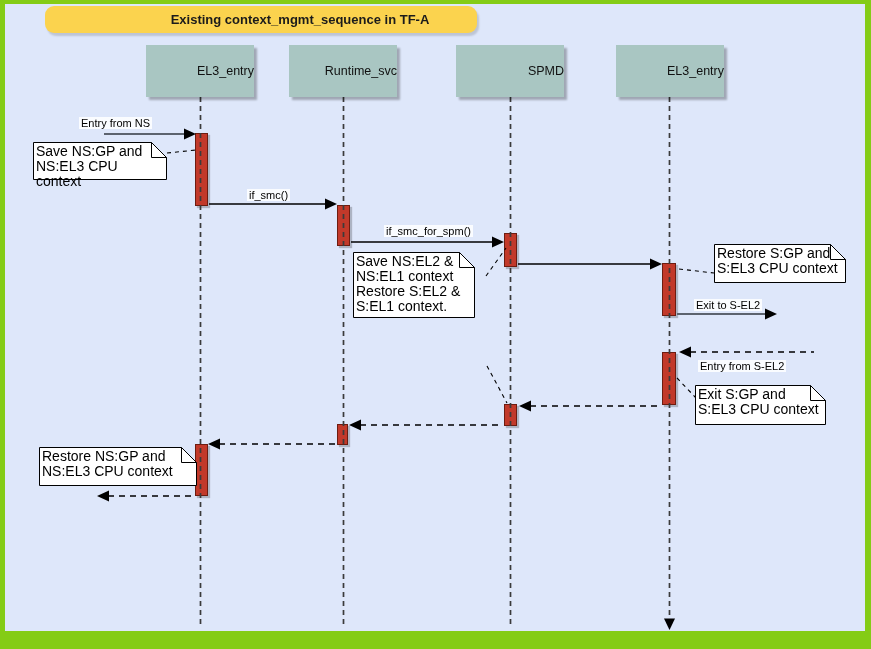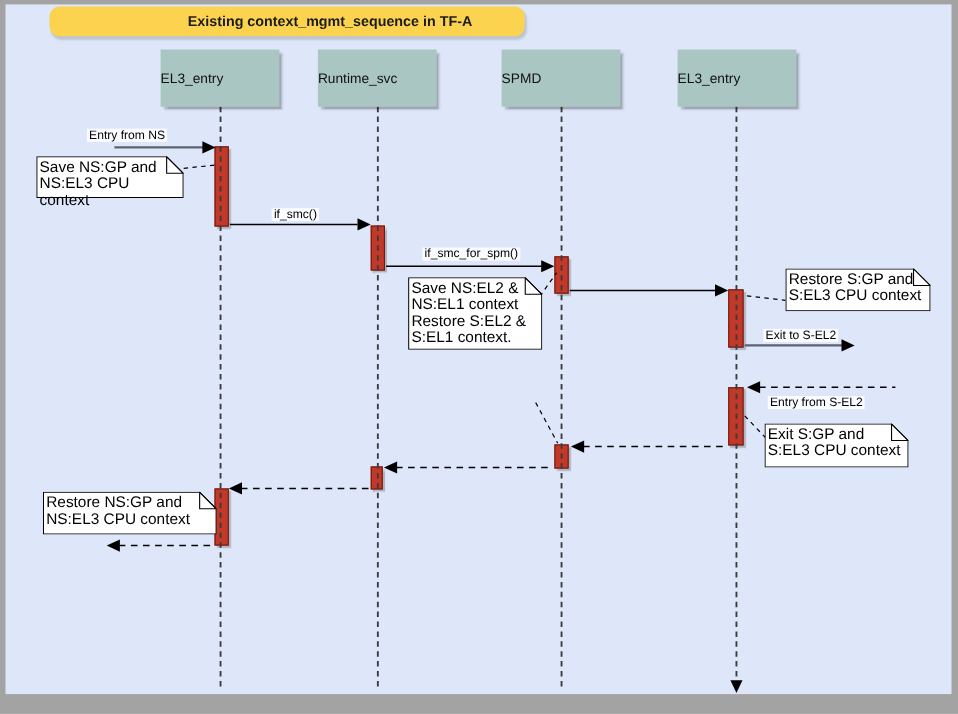--- a/index.html
+++ b/index.html
@@ -1,24 +1,24 @@
 <!DOCTYPE html>
 <html><head>
 <meta charset="utf-8">
 <style>
   html,body{margin:0;padding:0;background:#fff;}
-  .frame{position:relative;width:871px;height:649px;background:#a3a3a3;overflow:hidden;
+  .frame{position:relative;width:871px;height:649px;background:#84cc16;overflow:hidden;
          font-family:"Liberation Sans",sans-serif;}
   .canvas{position:absolute;left:5px;top:4px;width:860px;height:627px;background:#dee7fa;}
   .title{position:absolute;left:45px;top:6px;width:432px;height:27px;box-sizing:border-box;
          background:#fbd34e;border-radius:9px;color:#1b1b1b;font-weight:bold;font-size:13px;
          line-height:28px;text-align:center;padding-left:78px;z-index:3;
          box-shadow:2px 3px 2px rgba(0,0,0,0.15);}
   .actor{position:absolute;top:45px;width:108px;height:52px;background:#a9c6c2;z-index:3;
-         display:flex;align-items:center;justify-content:flex-start;font-size:12.5px;color:#111;
+         display:flex;align-items:center;justify-content:flex-end;font-size:12.5px;color:#111;
          box-shadow:3px 3px 2px rgba(0,0,0,0.28);}
   .act{position:absolute;background:#c2392a;border:1px solid #6e1c10;box-sizing:border-box;
        z-index:1;box-shadow:2px 2px 1px rgba(0,0,0,0.22);}
   svg.overlay{position:absolute;left:0;top:0;z-index:2;pointer-events:none;}
   .lifeline{stroke:#3b3b3b;stroke-width:1.7;stroke-dasharray:5 4;fill:none;}
   .msg{stroke:#000;stroke-width:1.4;}
   .msg-heavy{stroke:#5c636e;stroke-width:2.2;}
   .msg-dashed{stroke:#000;stroke-width:1.4;stroke-dasharray:6 5;}
   .conn{stroke:#000;stroke-width:1.1;stroke-dasharray:4 4;}
   .ah{fill:#000;}
@@ -107,21 +107,21 @@
 
   <div class="note" style="left:33px;top:142px;width:134px;height:38px">
     <svg width="134" height="38">
       <path d="M0.5,0.5 L118.5,0.5 L133.5,15.5 L133.5,37.5 L0.5,37.5 Z" fill="#fff" stroke="#000"></path>
       <path d="M118.5,0.5 L118.5,15.5 L133.5,15.5 Z" fill="#fff" stroke="#000"></path>
     </svg>
     <div class="note-text">Save NS:GP and
 NS:EL3 CPU context</div>
   </div>
 
-  <div class="note" style="left:371px;top:252px;width:134px;height:66px">
+  <div class="note" style="left:353px;top:252px;width:134px;height:66px">
     <svg width="122" height="66">
       <path d="M0.5,0.5 L106.5,0.5 L121.5,15.5 L121.5,65.5 L0.5,65.5 Z" fill="#fff" stroke="#000"></path>
       <path d="M106.5,0.5 L106.5,15.5 L121.5,15.5 Z" fill="#fff" stroke="#000"></path>
     </svg>
     <div class="note-text">Save NS:EL2 &amp;
 NS:EL1 context
 Restore S:EL2 &amp;
 S:EL1 context.</div>
   </div>
 

